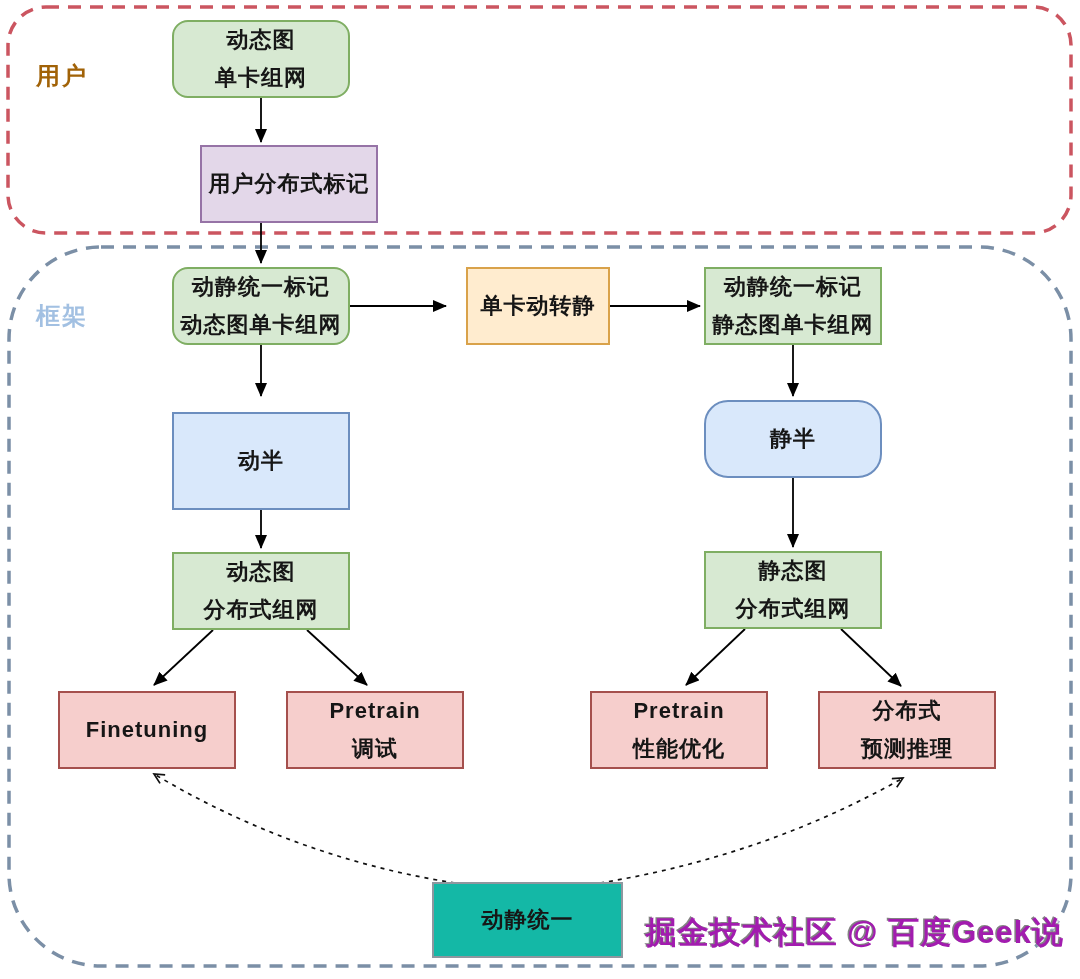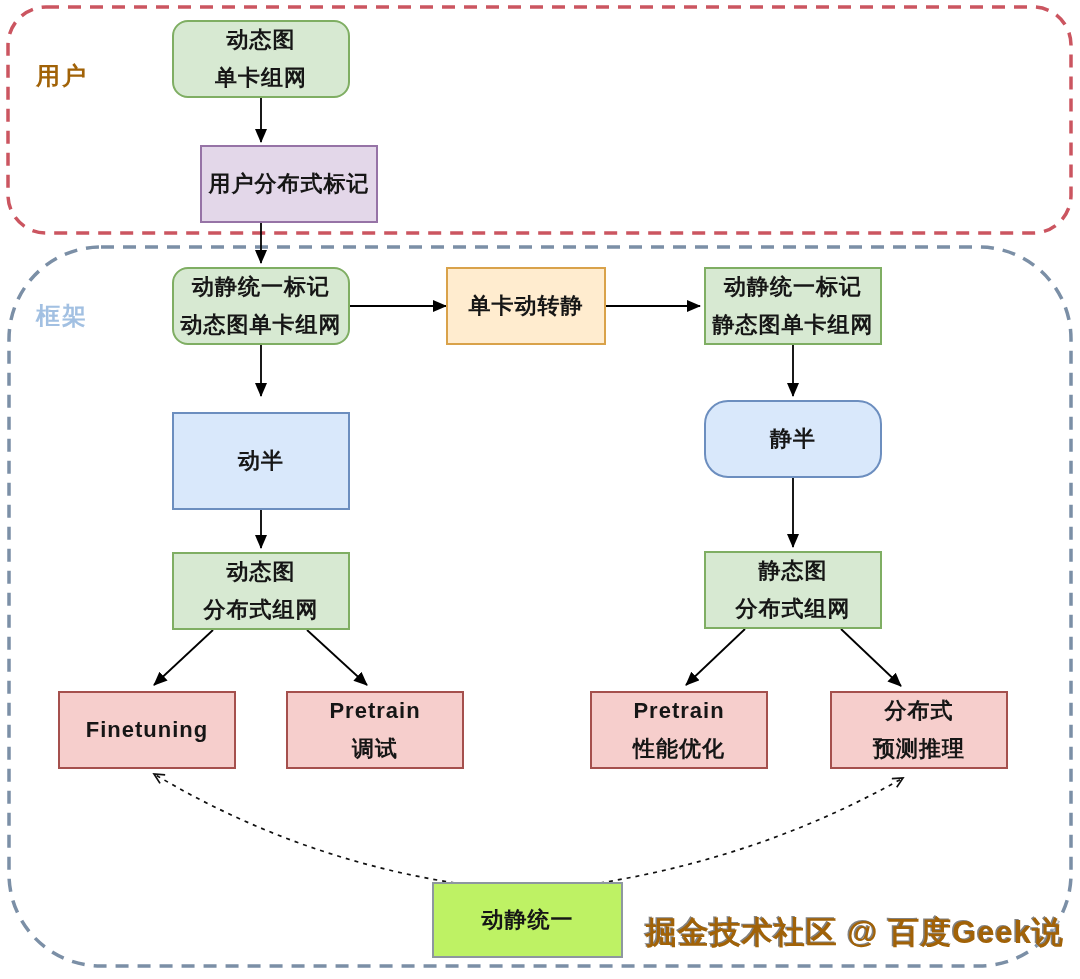--- a/index.html
+++ b/index.html
@@ -22,26 +22,26 @@
     border:2px solid #6d28d9;
     font-size:22px;font-weight:bold;color:#161616;
     line-height:30px;text-align:center;letter-spacing:1px;gap:8px;
   }
   .node.rounded{border-radius:16px;}
   .node.green {background:#d7e9d2;border-color:#7fae63;}
   .node.purple{background:#e3d7e9;border-color:#9673a6;margin-left:28px;}
   .node.orange{background:#ffeccf;border-color:#d9a24a;}
   .node.blue  {background:#d9e8fb;border-color:#6c8ebf;}
   .node.pink  {background:#f6cecc;border-color:#a5504d;}
-  .node.bluegray{background:#bef264;border-color:#8e979f;}
+  .node.bluegray{background:#14b8a6;border-color:#8e979f;}
   .watermark{
     position:absolute;
     right:16px;top:912px;
     font-size:31px;font-weight:bold;letter-spacing:1px;
-    color:#a16207;
+    color:#a21caf;
     text-shadow:-1.5px -1.5px 0 #828282, 1.5px 1.5px 2px #ffffff;
     white-space:nowrap;
   }
 </style>
 </head>
 <body>
 
 <div id="canvas">
 
   <svg id="underlay" viewBox="0 0 1080 979">
@@ -88,21 +88,21 @@
 
   <div class="node purple" style="left:172px;top:145px;width:178px;height:78px;">
     <span>用户分布式标记</span>
   </div>
 
   <div class="node green rounded" style="left:172px;top:267px;width:178px;height:78px;">
     <span>动静统一标记</span>
     <span>动态图单卡组网</span>
   </div>
 
-  <div class="node orange" style="left:446px;top:267px;width:160px;height:78px;">
+  <div class="node orange" style="left:466px;top:267px;width:144px;height:78px;">
     <span>单卡动转静</span>
   </div>
 
   <div class="node green" style="left:704px;top:267px;width:178px;height:78px;">
     <span>动静统一标记</span>
     <span>静态图单卡组网</span>
   </div>
 
   <div class="node blue" style="left:172px;top:412px;width:178px;height:98px;">
     <span>动半</span>
@@ -129,21 +129,21 @@
   <div class="node pink" style="left:286px;top:691px;width:178px;height:78px;">
     <span>Pretrain</span>
     <span>调试</span>
   </div>
 
   <div class="node pink" style="left:590px;top:691px;width:178px;height:78px;">
     <span>Pretrain</span>
     <span>性能优化</span>
   </div>
 
-  <div class="node pink" style="left:818px;top:691px;width:178px;height:78px;margin-left:12px;">
+  <div class="node pink" style="left:818px;top:691px;width:178px;height:78px;">
     <span>分布式</span>
     <span>预测推理</span>
   </div>
 
   <div class="node bluegray" style="left:432px;top:882px;width:191px;height:76px;">
     <span>动静统一</span>
   </div>
 
   <div class="watermark">掘金技术社区 @ 百度Geek说</div>
 

